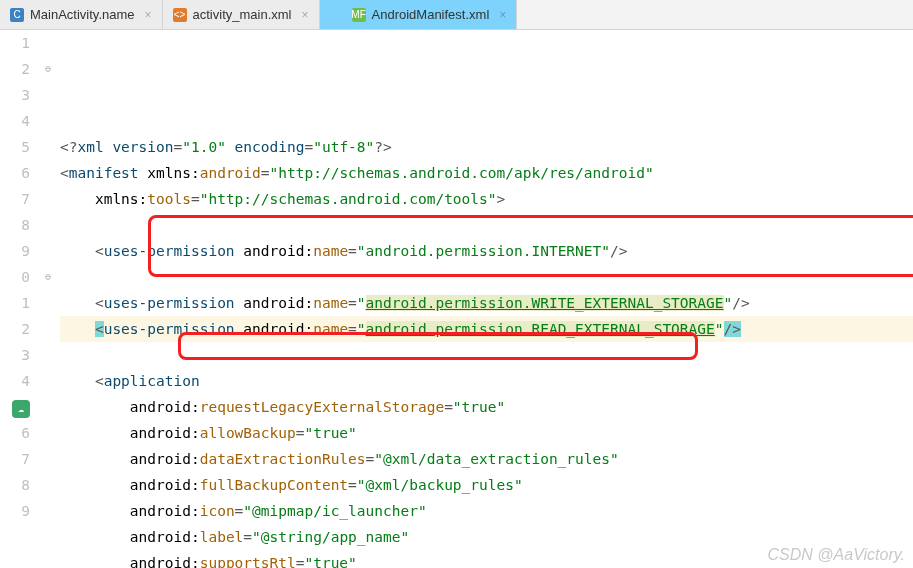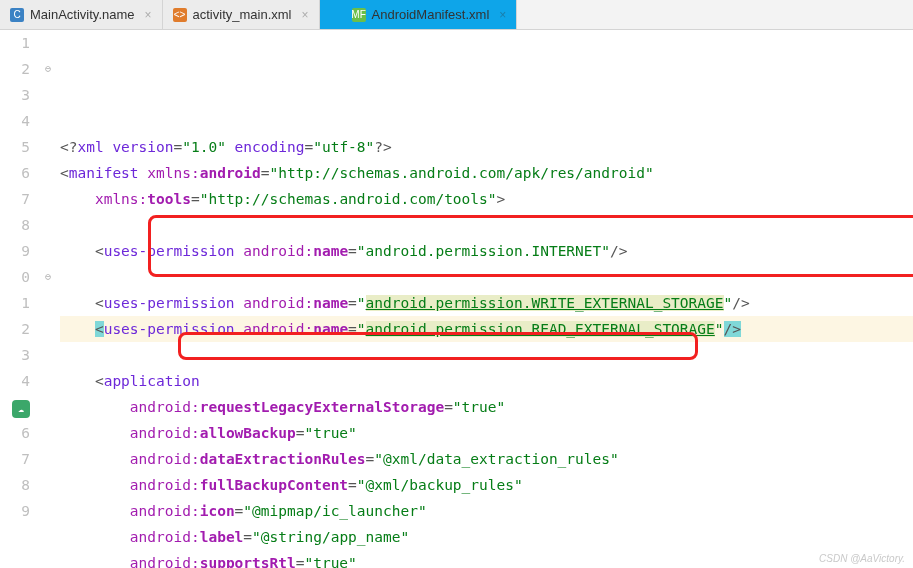--- a/index.html
+++ b/index.html
@@ -1,36 +1,36 @@
 <!DOCTYPE html>
 <html><head>
 <meta charset="utf-8">
 <style>
   * { margin:0; padding:0; box-sizing:border-box; }
   body { font-family:"Segoe UI",Arial,sans-serif; font-size:13px; background:#fff; color:#333; width:913px; height:568px; overflow:hidden; position:relative; }
   .tab-bar { display:flex; height:30px; border-bottom:1px solid #d4d4d4; background:#f3f3f3; }
   .tab { display:flex; align-items:center; padding:0 10px; border-right:1px solid #d4d4d4; cursor:pointer; gap:6px; background:#ececec; }
-  .tab.active { background:#0ea5e9;padding-left:32px; }
+  .tab.active { background:#7dd3fc;padding-left:32px; }
   .tab-icon { width:14px; height:14px; display:inline-flex; align-items:center; justify-content:center; font-size:10px; border-radius:2px; }
   .tab-close { opacity:.35; font-size:12px; margin-left:4px; }
   .editor { display:flex; height:538px; font-family:Menlo,Consolas,monospace; font-size:14.5px; line-height:26px; }
   .gutter { width:40px; text-align:right; color:#bfbfbf; padding-right:10px; user-select:none; }
   .gutter .marker { width:18px;height:18px;background:#3ba76a;border-radius:4px;display:inline-flex;align-items:center;justify-content:center;color:#fff;font-size:10px;margin-top:4px; }
   .gutter div { height:26px; position:relative; }
   .fold-col { width:16px; color:#b0b0b0; }
   .fold-col div { height:26px; text-align:center; font-size:10px; }
   .code { flex:1; white-space:pre; padding-left:4px; position:relative; }
   .code .line { height:26px; }
   .line.caret { background:#fdf6e3; }
-  .t-punc{color:#555;} .t-tag{color:#6d28d9;} .t-ns{color:#a21caf;} .t-attr{color:#a21caf;font-weight:bold;} .t-str{color:#067d17;} .t-hl{background:#e9edc7;text-decoration:underline;}
+  .t-punc{color:#555;} .t-tag{color:#0c4a6e;} .t-ns{color:#000000;} .t-attr{color:#a16207;} .t-str{color:#067d17;} .t-hl{background:#e9edc7;text-decoration:underline;}
   .t-cursor{background:#80d8d8;}
   .redbox { position:absolute; border:3px solid #f22020; border-radius:8px; pointer-events:none; }
   #box1 { left:92px; top:185px; width:790px; height:62px; }
   #box2 { left:122px; top:302px; width:520px; height:28px; }
-  .watermark { position:absolute; right:8px; bottom:4px; color:#c9c9c9; font-size:10px; font-style:italic; }
+  .watermark { position:absolute; right:8px; bottom:4px; color:#c9c9c9; font-size:16px; font-style:italic; }
 </style>
 </head>
 <body>
 
 <div class="tab-bar" id="tabbar">
     <div class="tab">
       <span class="tab-icon" style="background: rgb(59, 130, 196); color: rgb(255, 255, 255);">C</span>
       <span>MainActivity.name</span>
       <span class="tab-close">×</span>
     </div>

